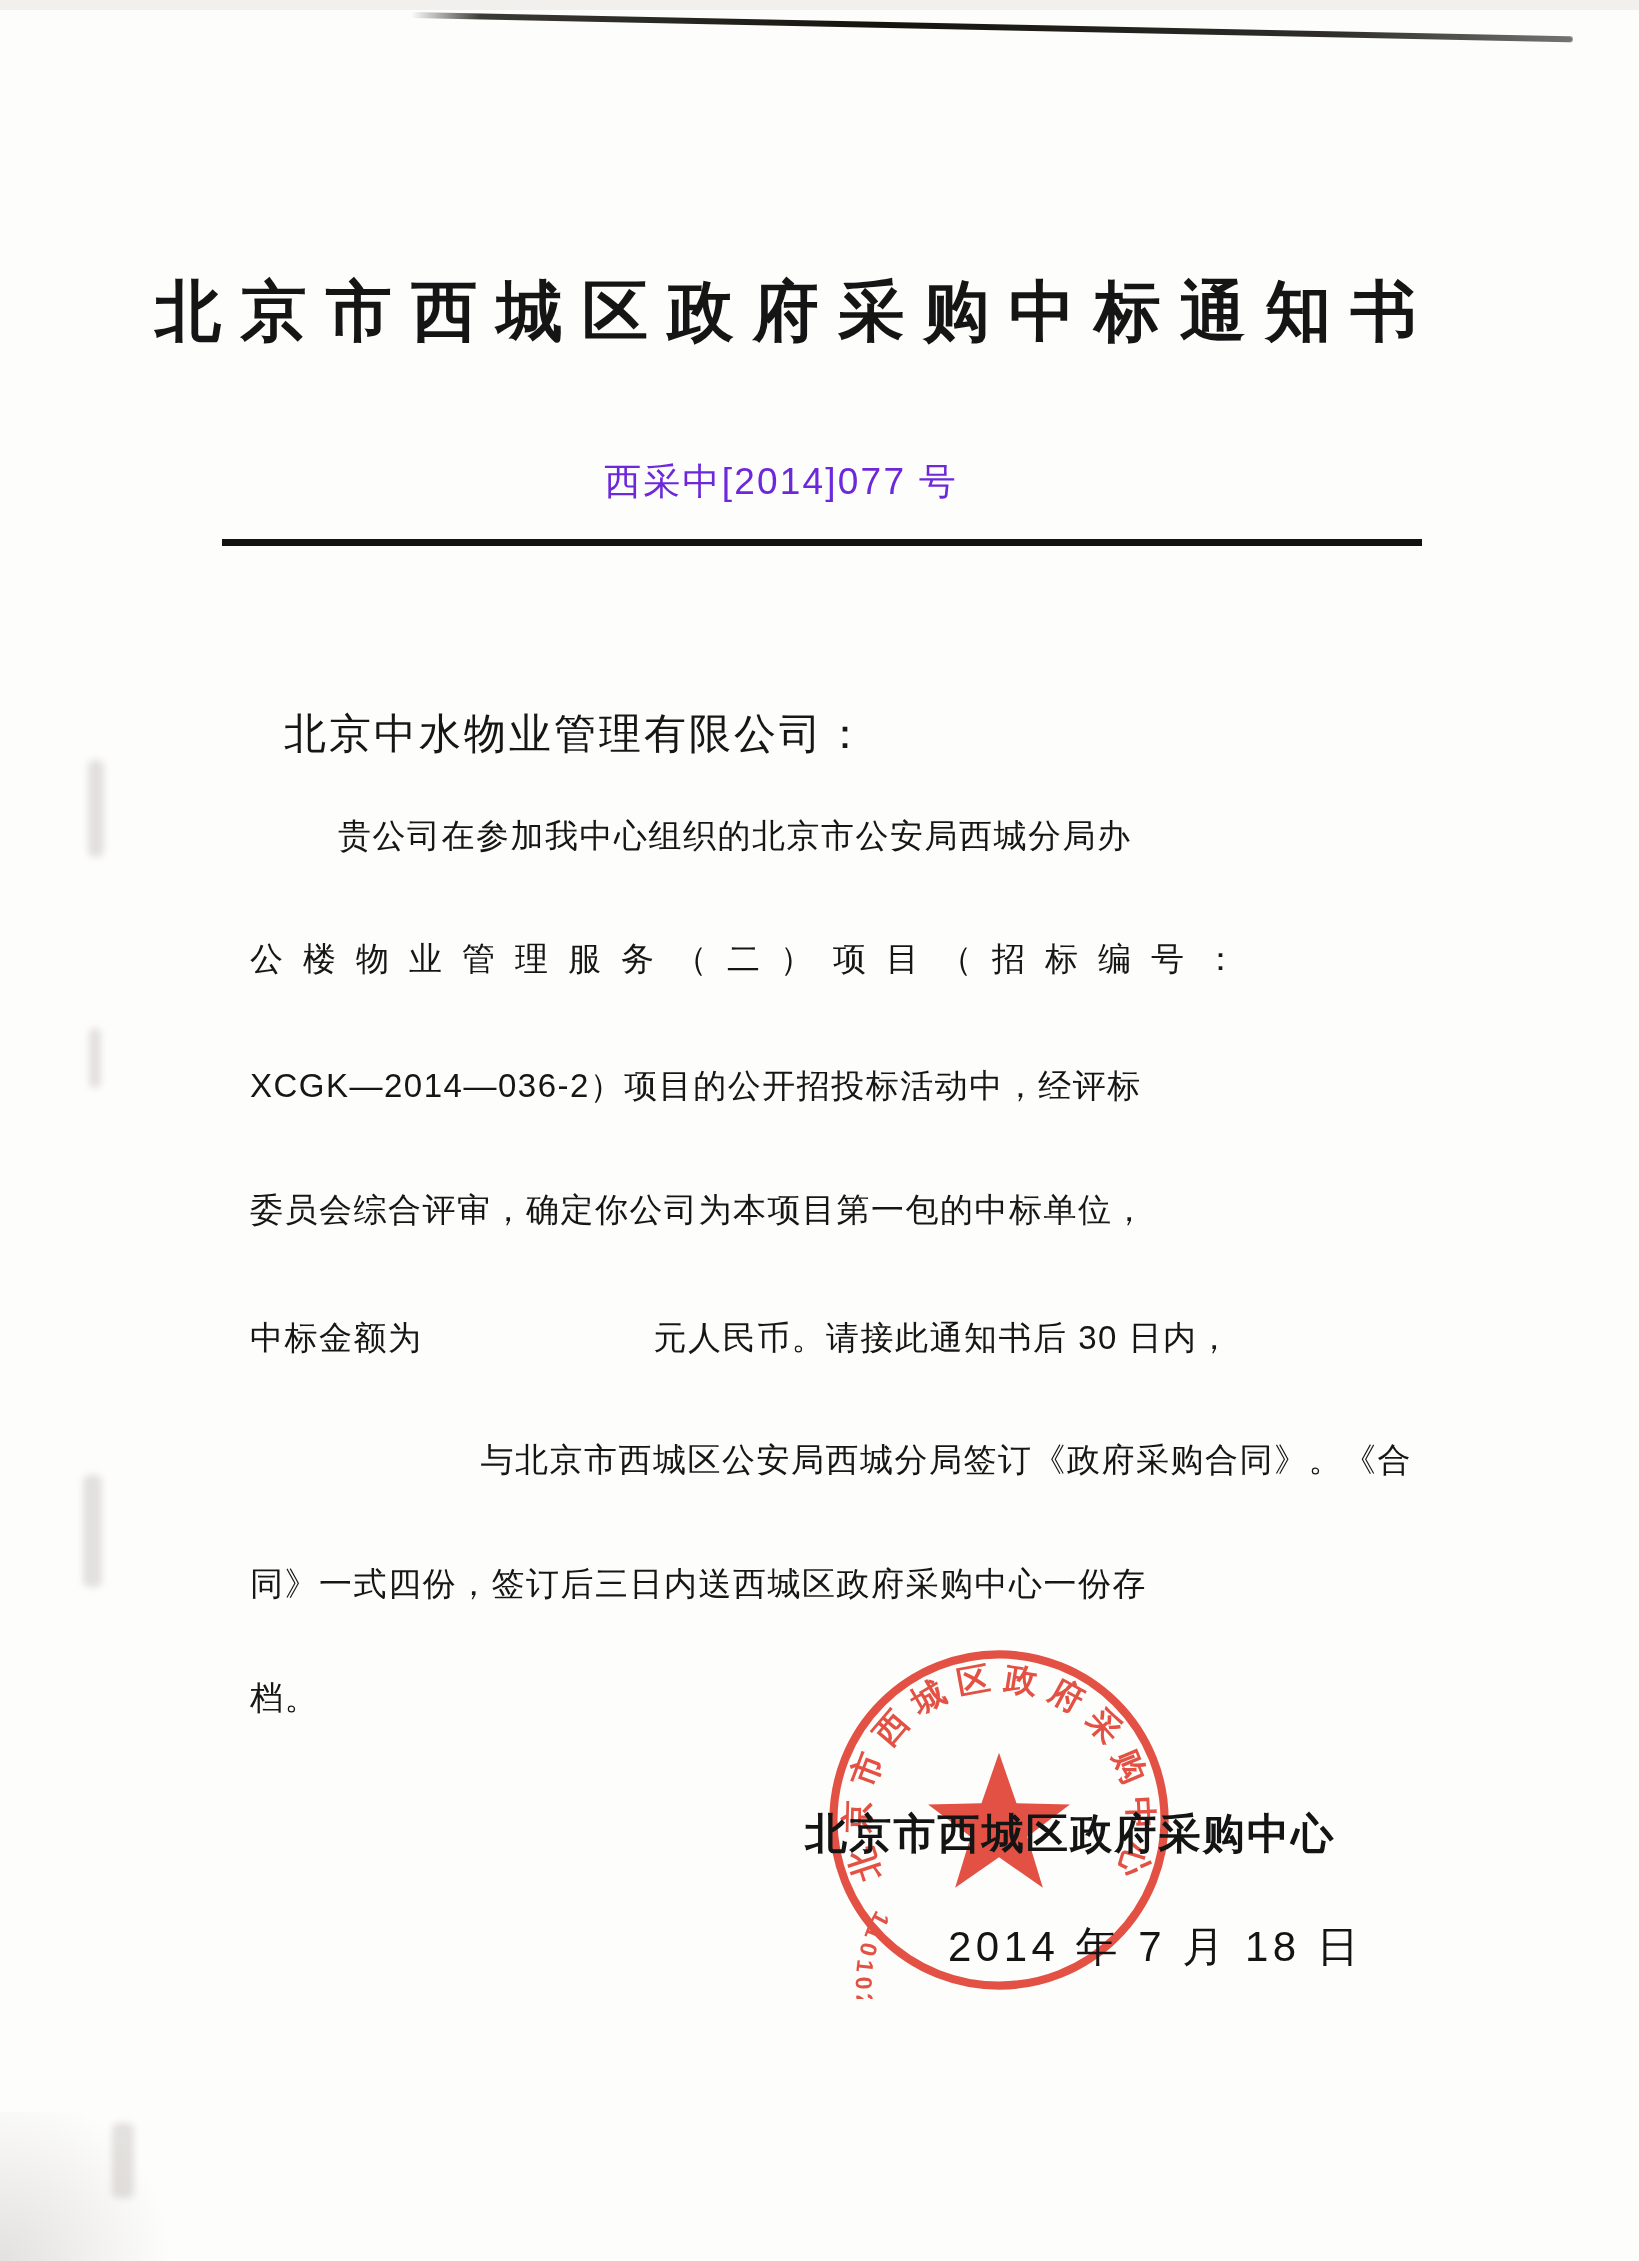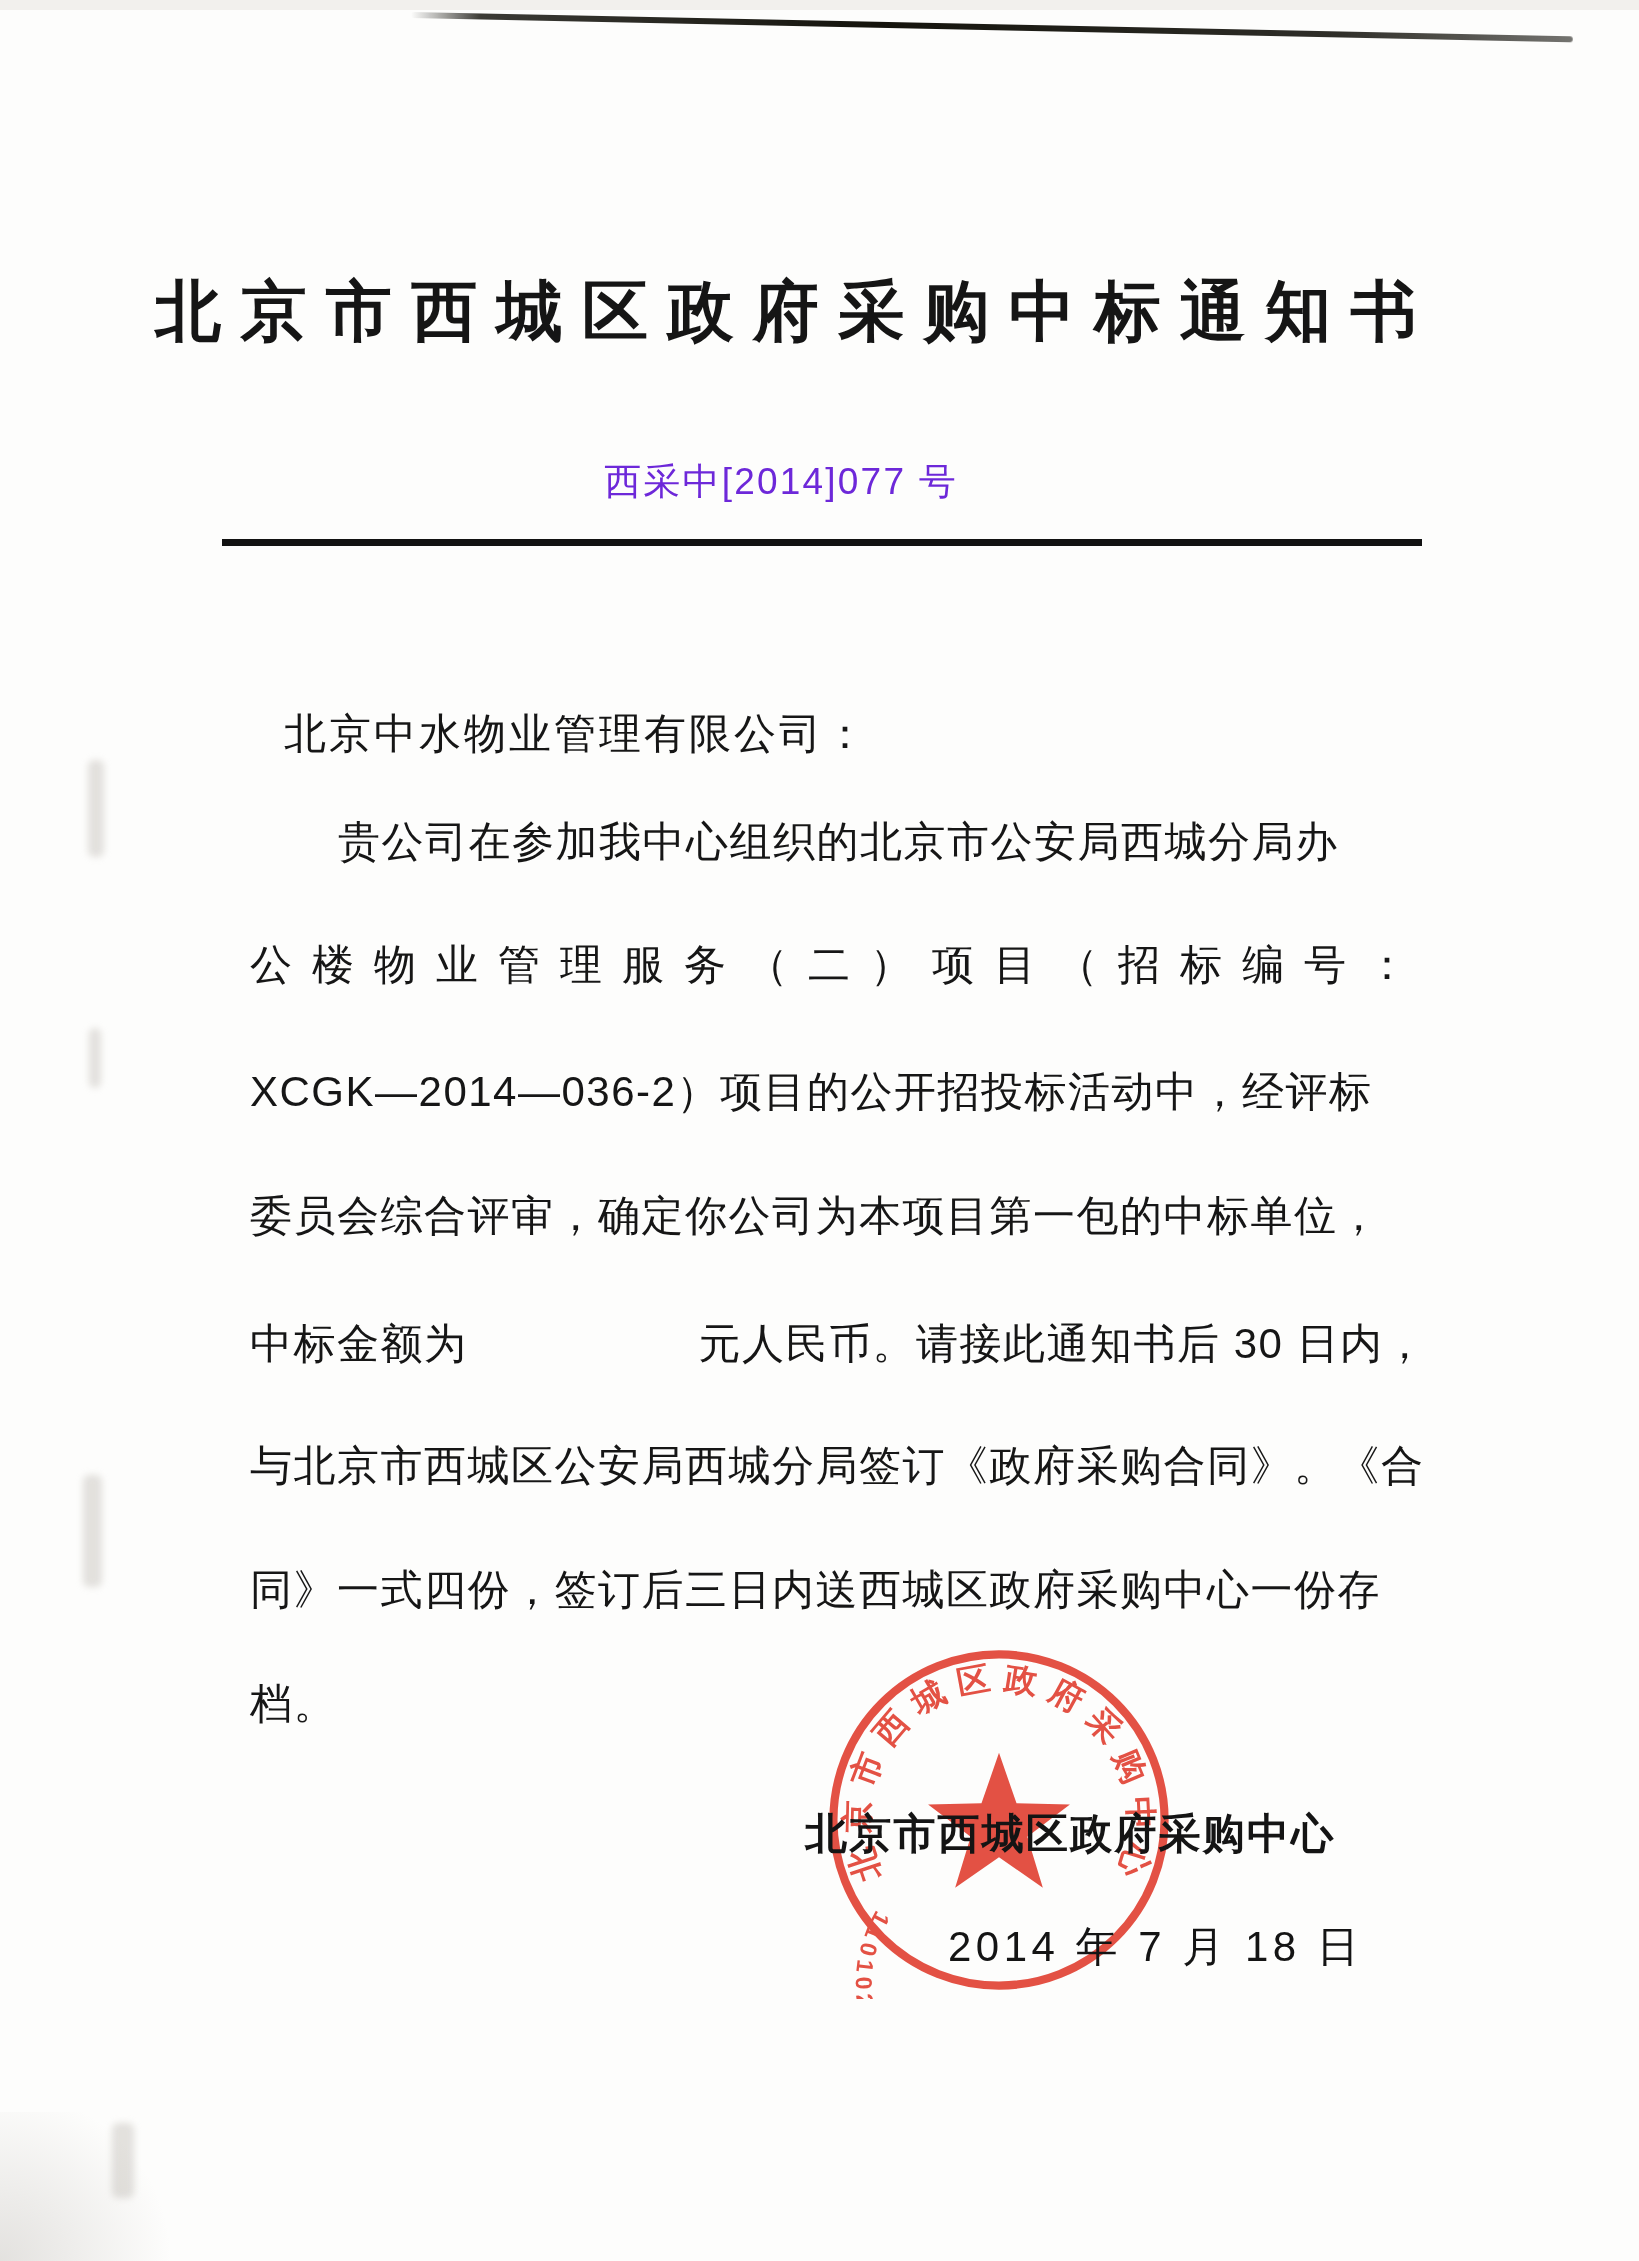--- a/index.html
+++ b/index.html
@@ -36,21 +36,21 @@
     left:0;top:457px;width:1562px;text-align:center;
     font-size:37px;letter-spacing:2.2px;color:#6d28d9;white-space:nowrap;
   }
   .rule{
     left:222px;top:539px;width:1200px;height:6.7px;background:#121212;
   }
   .addressee{
     left:250px;top:706px;font-size:42px;letter-spacing:3px;white-space:nowrap;color:#161616;margin-left:34px;
   }
   .bline{
-    left:250px;width:1162px;font-size:42px;letter-spacing:1.5px;
+    left:250px;width:1162px;font-size:33px;letter-spacing:1.5px;
     white-space:nowrap;color:#161616;
   }
   .bline.indent{padding-left:88px;}
   .bline.spread{letter-spacing:20px;}
   .amount-blank{display:inline-block;width:231px;height:0.7px;}
   .sig-org{
     left:805px;top:1806px;font-size:42px;font-weight:600;letter-spacing:2.2px;
     white-space:nowrap;color:#141414;z-index:4;
   }
   .sig-date{

